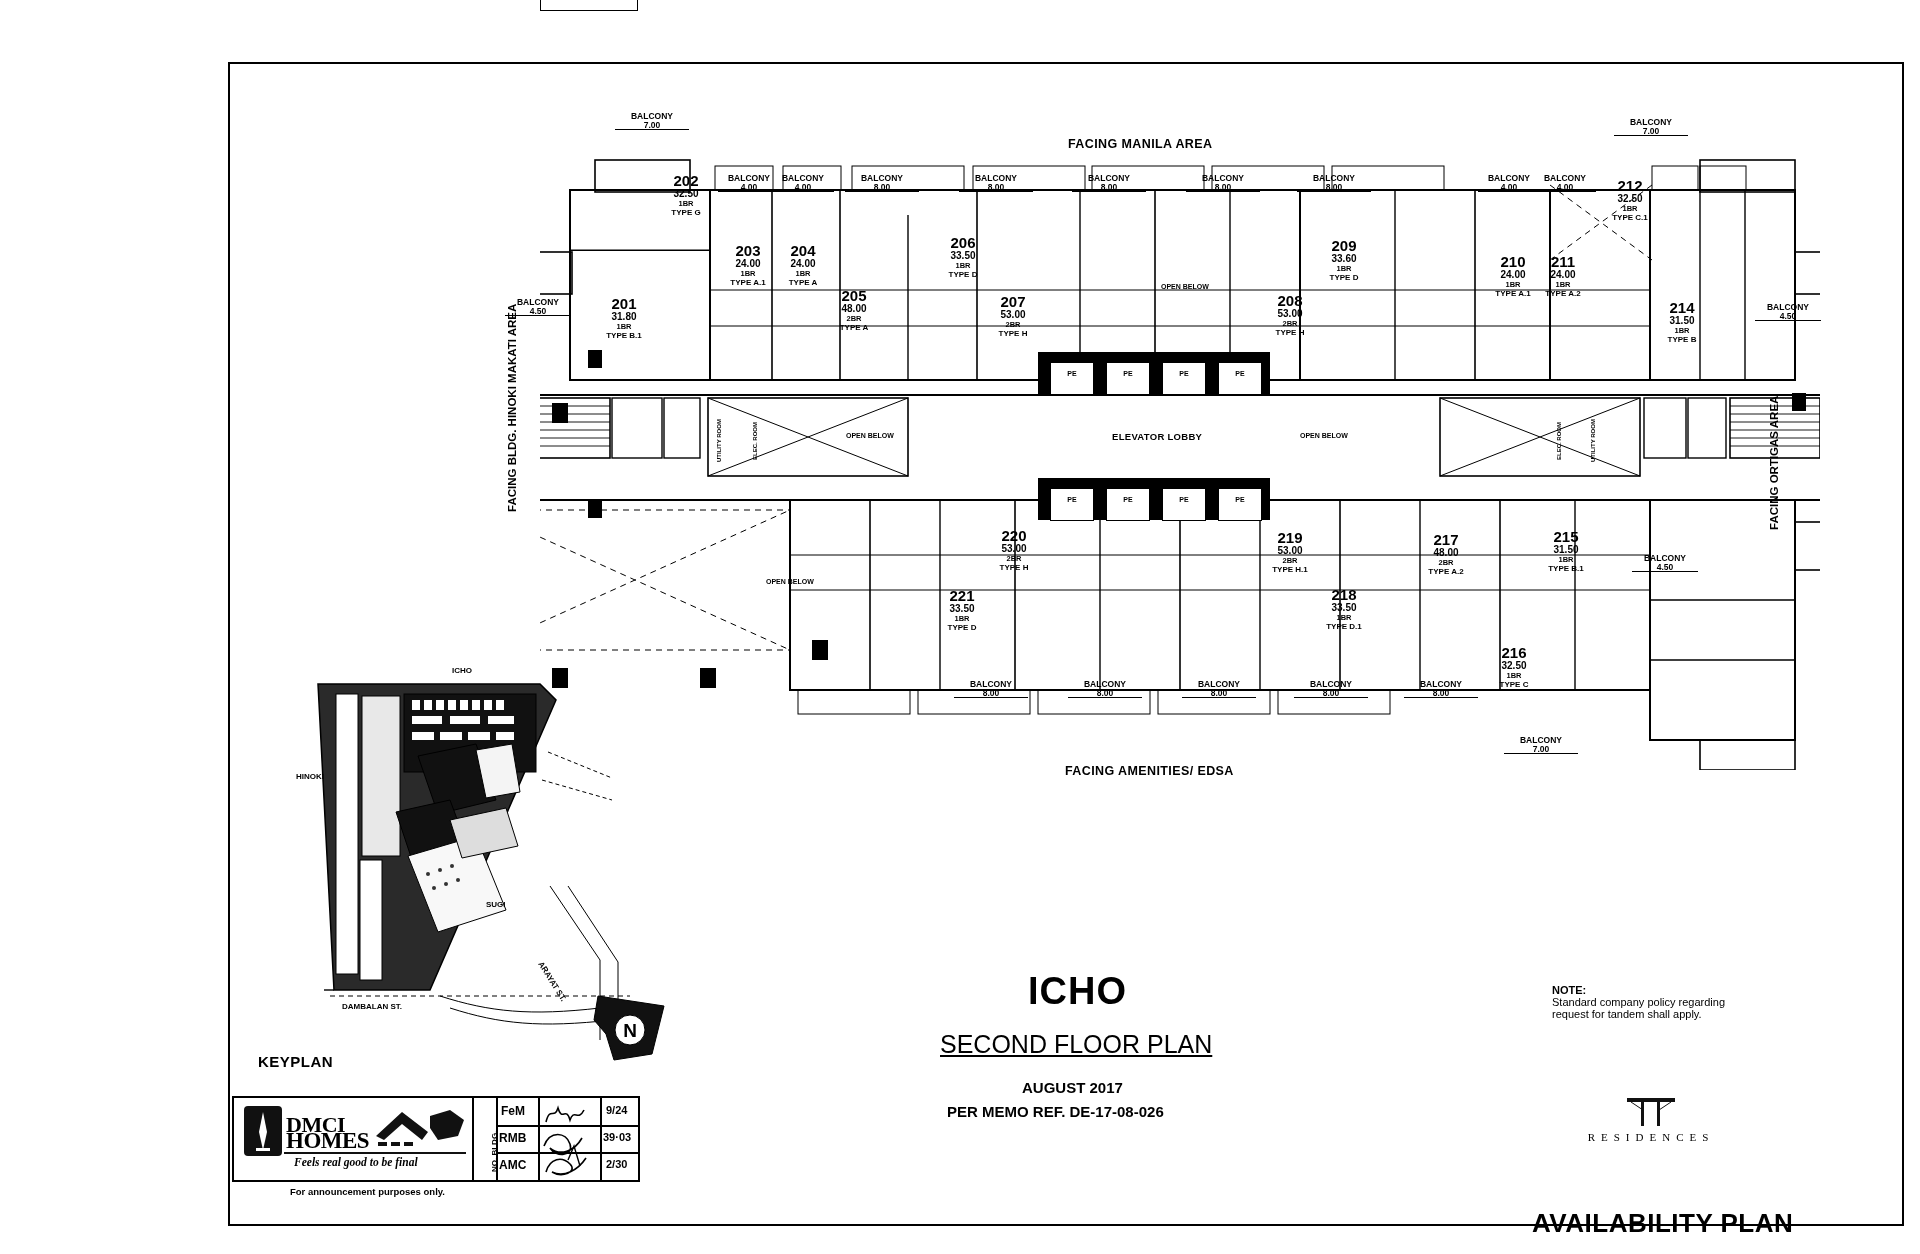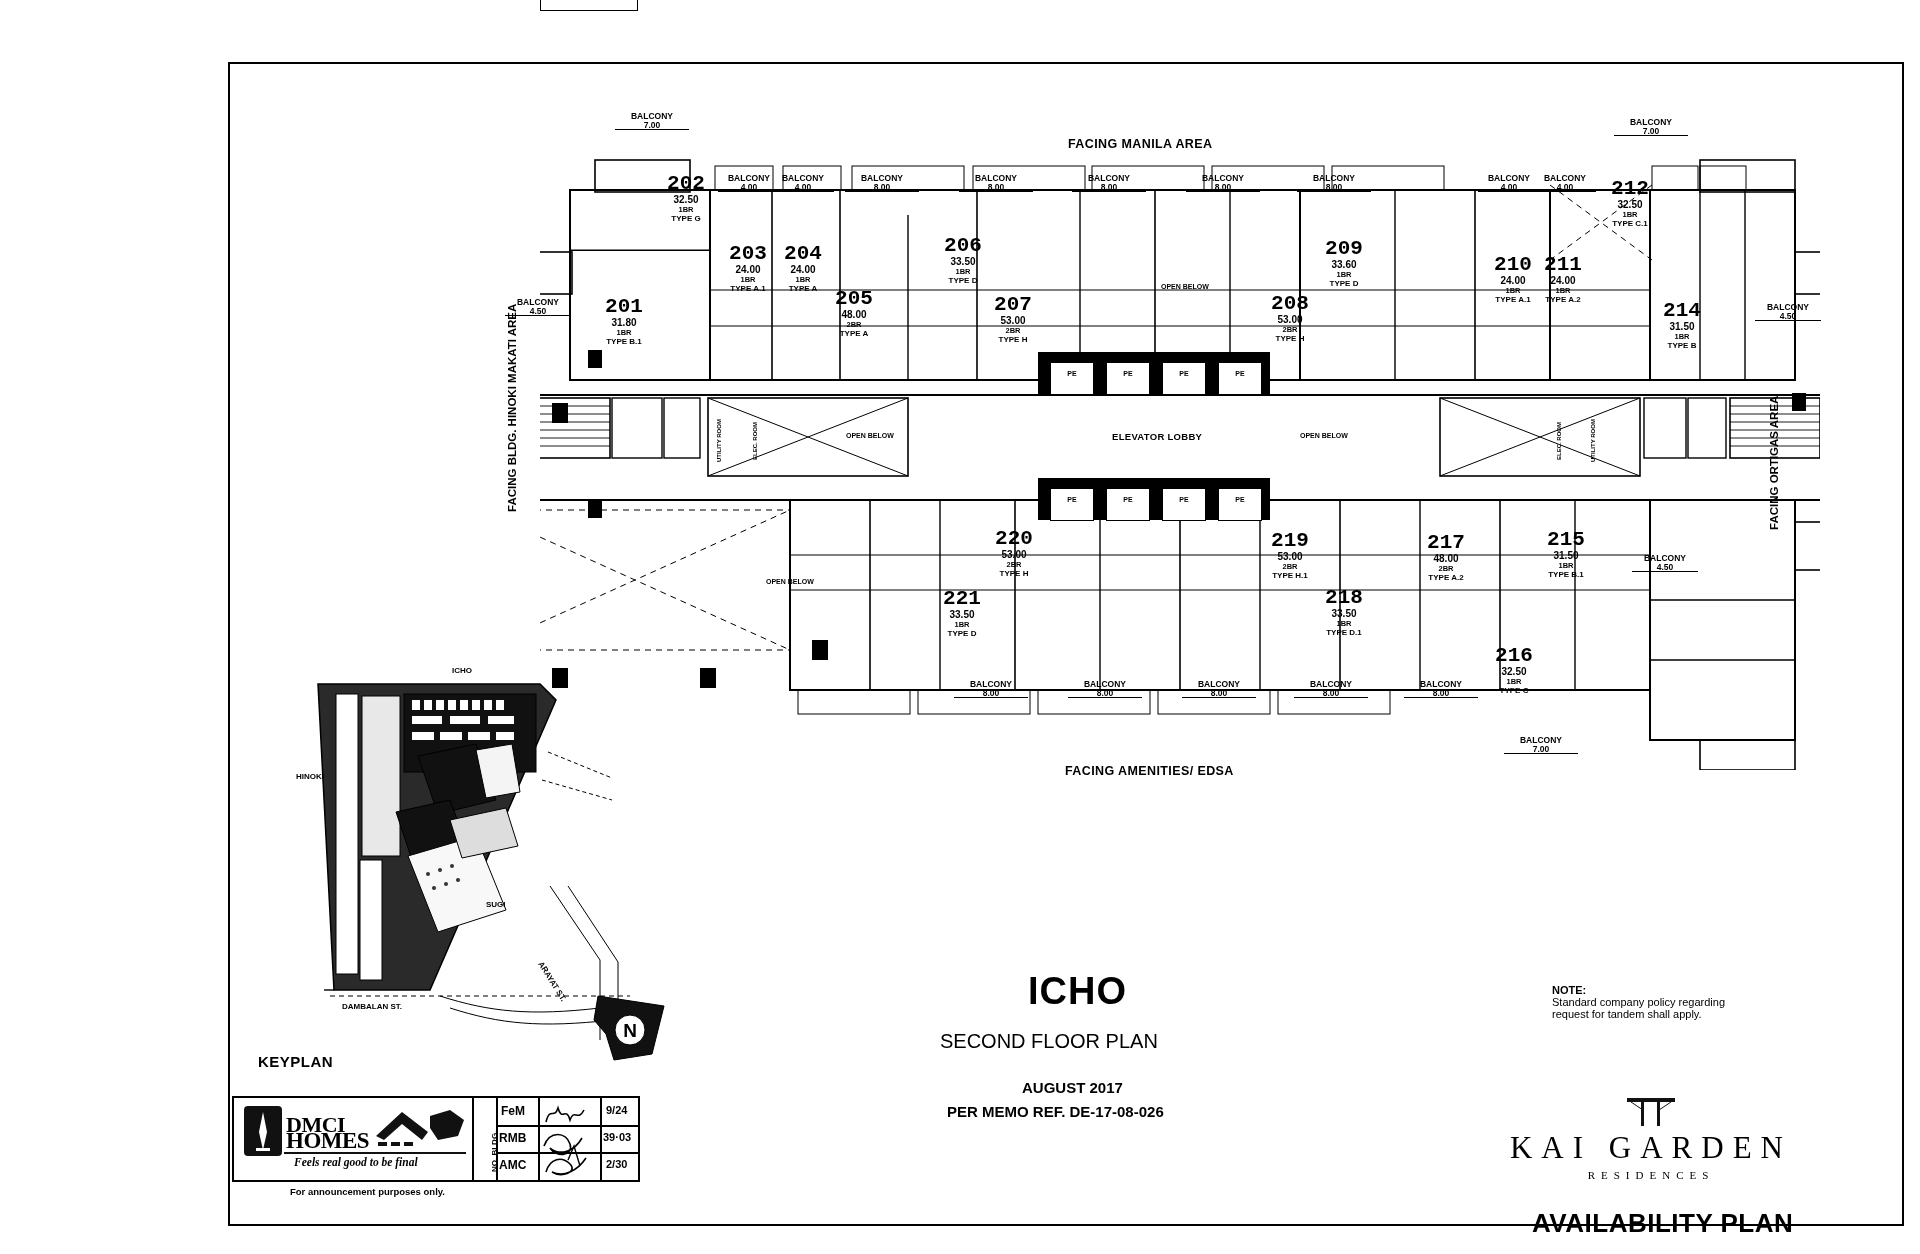--- a/index.html
+++ b/index.html
@@ -4,32 +4,32 @@
 <style>
   html,body{margin:0;padding:0;background:#ffffff;}
   body{width:1920px;height:1254px;font-family:"Liberation Sans",sans-serif;color:#000;position:relative;overflow:hidden;}
   #sheet{position:absolute;left:0;top:0;width:1920px;height:1254px;}
   .frame{position:absolute;border:2px solid #000;}
   .abs{position:absolute;}
   .txt{position:absolute;white-space:pre;line-height:1.05;margin-left:8px;}
   .b{font-weight:bold;}
   
   .unit{position:absolute;text-align:center;line-height:1.0;}
-  .unit .num{font-weight:bold;font-size:21px;letter-spacing:0px;font-family:Liberation Mono, monospace;}
+  .unit .num{font-weight:bold;font-size:15px;letter-spacing:0px;}
   .unit .area{font-weight:bold;font-size:10px;margin-top:1px;}
   .unit .br{font-weight:bold;font-size:7.5px;margin-top:1px;}
   .unit .ty{font-weight:bold;font-size:8px;margin-top:1px;}
   .balc{position:absolute;text-align:center;font-weight:bold;font-size:8.5px;line-height:1.0;}
   .balc .v{display:block;border-bottom:1px solid #000;padding-bottom:0px;}
   .vertu{position:absolute;font-weight:bold;font-size:11px;transform-origin:0 0;white-space:nowrap;}
   .wall{position:absolute;background:#000;}
   .pe{position:absolute;border:1.5px solid #000;background:#fff;font-size:7px;font-weight:bold;text-align:center;line-height:1;}
   .elevbank{position:absolute;background:#000;}
   .title-ICHO{font-size:38px;font-weight:bold;letter-spacing:1px;}
-  .title-2{font-size:20px;letter-spacing:0px;}
+  .title-2{font-size:25px;letter-spacing:0px;text-decoration:underline;}
   .title-3{font-size:15px;font-weight:bold;}
   .note-t{font-size:11px;font-weight:bold;}
   .note-b{font-size:11px;}
   .kai{font-size:31px;letter-spacing:9px;font-family:"Liberation Serif",serif;}
   .kai2{font-size:11px;letter-spacing:6px;font-family:"Liberation Serif",serif;}
   .avail{font-size:26px;font-weight:bold;letter-spacing:0.5px;}
   .dmci-box{position:absolute;border:2px solid #000;background:#fff;}
   .disc{font-size:9.5px;font-weight:bold;line-height:1.35;}
   .keyplan-lbl{font-size:15px;font-weight:bold;letter-spacing:0.5px;}
   .kp-t{position:absolute;font-size:8px;font-weight:bold;}
@@ -521,21 +521,20 @@
   </div>
 
   <div class="abs" style="left:1486px;top:1096px;width:330px;text-align:center;">
     <svg width="60" height="32" viewBox="0 0 60 32" style="margin:0 auto;">
       <rect x="6" y="2" width="48" height="4" fill="#111"></rect>
       <rect x="20" y="6" width="3" height="24" fill="#111"></rect>
       <rect x="36" y="6" width="3" height="24" fill="#111"></rect>
       <line x1="10" y1="6" x2="22" y2="14" stroke="#111" stroke-width="1"></line>
       <line x1="50" y1="6" x2="38" y2="14" stroke="#111" stroke-width="1"></line>
     </svg>
-    <div class="kai" style="margin-top:2px;">KAI GARDEN</div>
     <div class="kai2" style="margin-top:3px;">RESIDENCES</div>
   </div>
 
   <div class="txt avail" style="left:1524px;top:1210px;">AVAILABILITY PLAN</div>
 
   <div class="dmci-box" style="left:232px;top:1096px;width:404px;height:82px;">
     <div class="abs" style="left:8px;top:6px;width:230px;height:68px;">
       <div class="abs" style="left:2px;top:2px;width:38px;height:50px;background:#111;border-radius:4px;">
         <svg width="38" height="50" viewBox="0 0 38 50">
             <polygon points="19,6 23,26 19,44 15,26" fill="#fff"></polygon>

